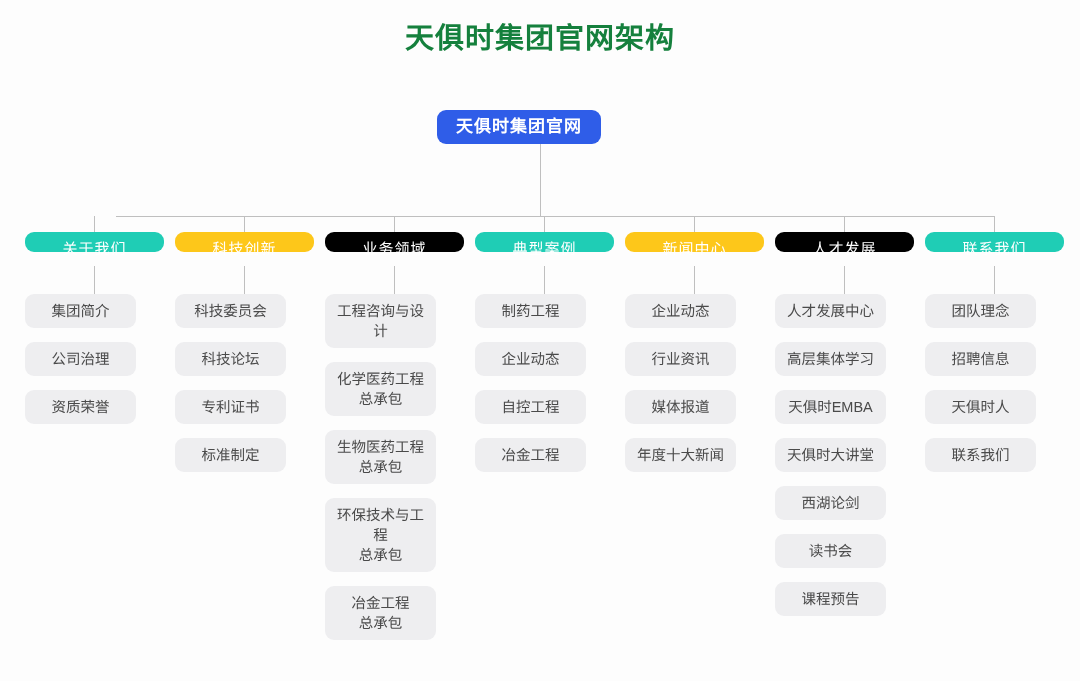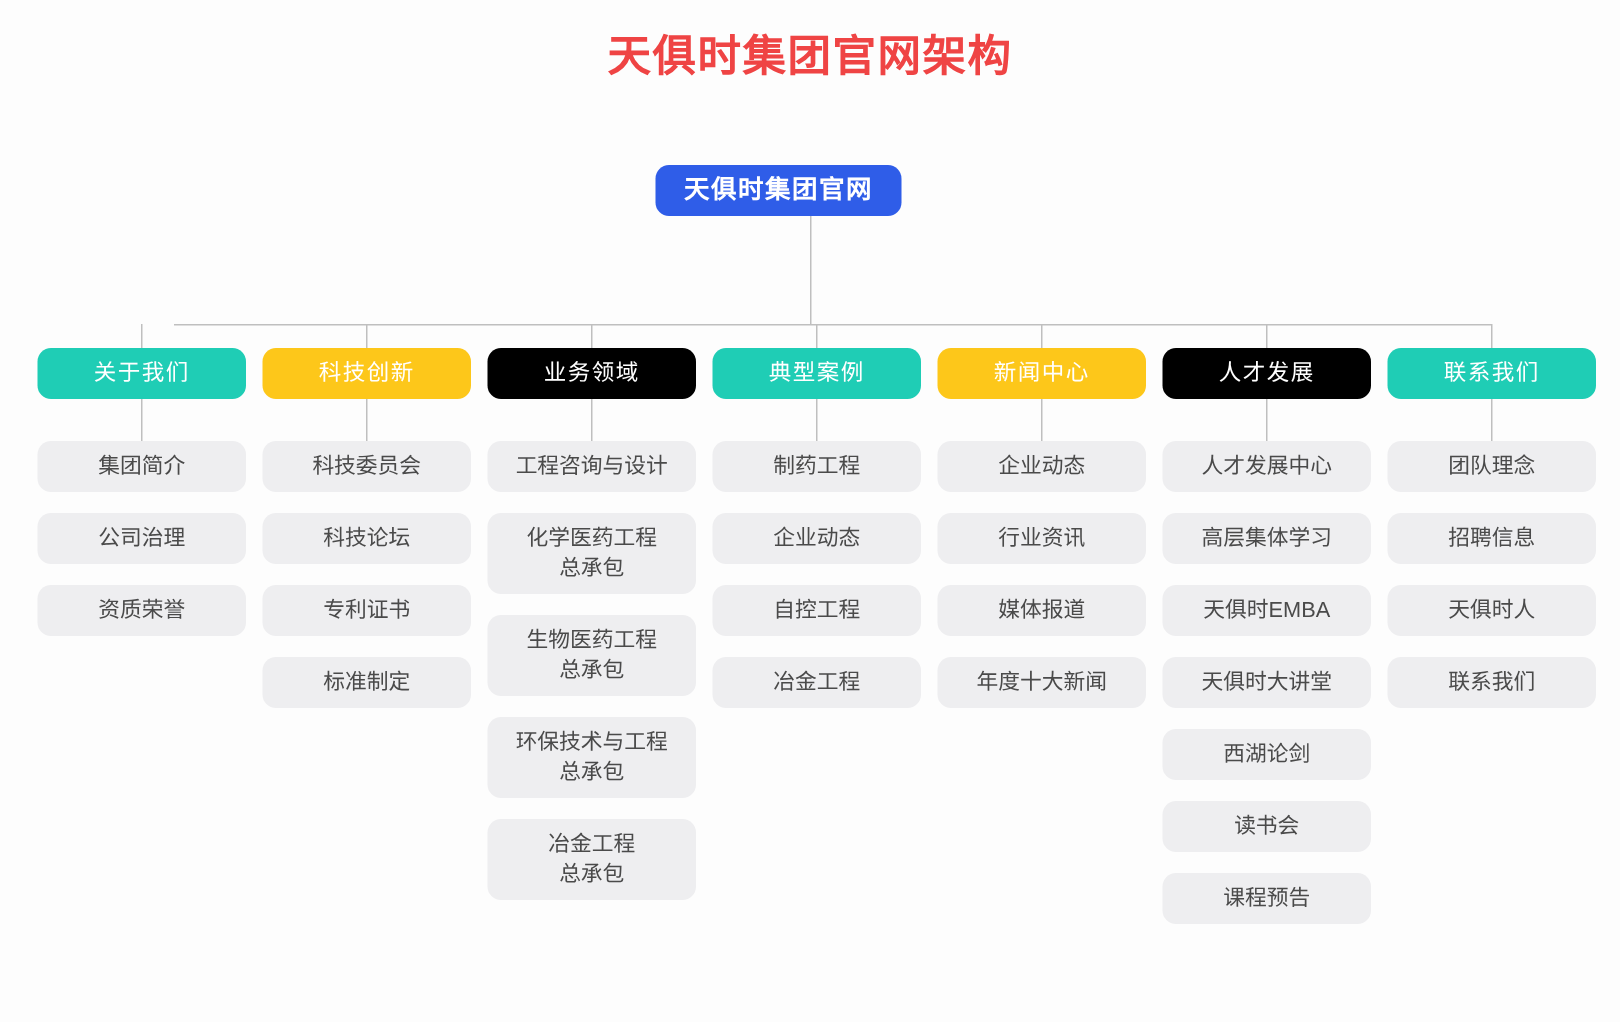--- a/index.html
+++ b/index.html
@@ -26,21 +26,21 @@
   
   .page-title {
     position: absolute;
     top: 18px;
     left: 0;
     width: 1080px;
     text-align: center;
     font-size: 29px;
     font-weight: bold;
     letter-spacing: 1px;
-    color: #ef4444;
+    color: #15803d;
     line-height: 40px;
   }
 
   
   .root-node {
     position: absolute;
     left: 437px;
     top: 110px;
     width: 164px;
     height: 34px;
@@ -94,21 +94,21 @@
     top: 0;
     width: 1px;
     height: 16px;
     background: #bfbfbf;
   }
   .col-head {
     position: absolute;
     left: 0;
     top: 16px;
     width: 139px;
-    height: 34px;
+    height: 20px;
     line-height: 34px;
     border-radius: 9px;
     text-align: center;
     font-size: 15px;
     color: #ffffff;
     letter-spacing: 1px;
     box-sizing: border-box;
   }
   .head-teal   { background: #1fcdb5; }
   .head-yellow { background: #fdc71a; }
@@ -123,21 +123,21 @@
     background: #bfbfbf;
   }
 
   .items {
     position: absolute;
     left: 0;
     top: 78px;
     width: 139px;
   }
   .item {
-    width: 139px;
+    width: 111px;
     min-height: 34px;
     margin-bottom: 14px;
     border-radius: 9px;
     background: #eeeef0;
     color: #4a4a4a;
     font-size: 14.5px;
     line-height: 20px;
     text-align: center;
     display: flex;
     align-items: center;

